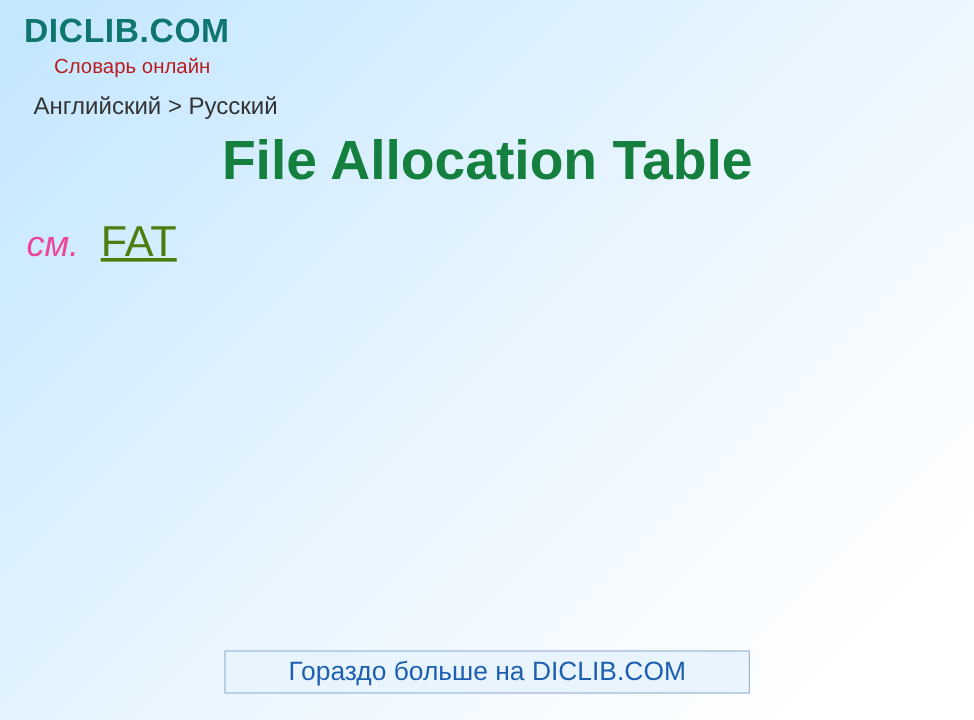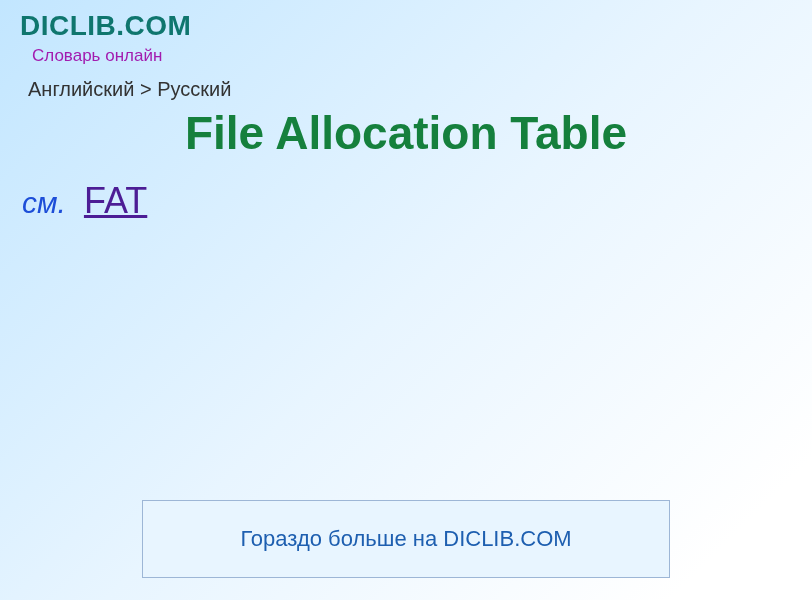--- a/index.html
+++ b/index.html
@@ -14,61 +14,61 @@
     .header {
       padding: 10px 20px 5px 20px;
     }
     .site-title {
       color: #0f766e;
       font-size: 28px;
       font-weight: bold;
       letter-spacing: 0.5px;
     }
     .subtitle {
-      color: #a21caf;
+      color: #b91c1c;
       font-size: 17px;
       margin-top: 4px;
-      margin-left: 12px;
+      margin-left: 25px;
     }
     .breadcrumb {
       color: #333;
       font-size: 20px;
       margin: 12px 0 0 8px;
     }
     .entry-title {
       color: #15803d;
       font-size: 46px;
       font-weight: bold;
       text-align: center;
     }
     .entry-body {
       margin: 20px 0 0 22px;
       font-size: 36px;
     }
     .see-label {
-      color: #1d4ed8;
+      color: #ec4899;
       font-style: italic;
       font-size: 30px;
     }
     .see-link {
-      color: #4c1d95;
+      color: #4d7c0f;
       text-decoration: underline;
       font-size: 36px;
       margin-left: 8px;
     }
     .footer-banner {
       position: absolute;
       bottom: 22px;
       left: 50%;
       transform: translateX(-50%);
-      width: 528px;
+      width: 438px;
       border: 1px solid #9db6d6;
       background: #e8f5ff;
       text-align: center;
-      padding: 25px 10px;
+      padding: 4px 10px;
     }
     .footer-banner a {
       color: #1e5fb0;
       font-size: 22px;
       text-decoration: none;
     }
   </style>
 </head>
 <body>
 

